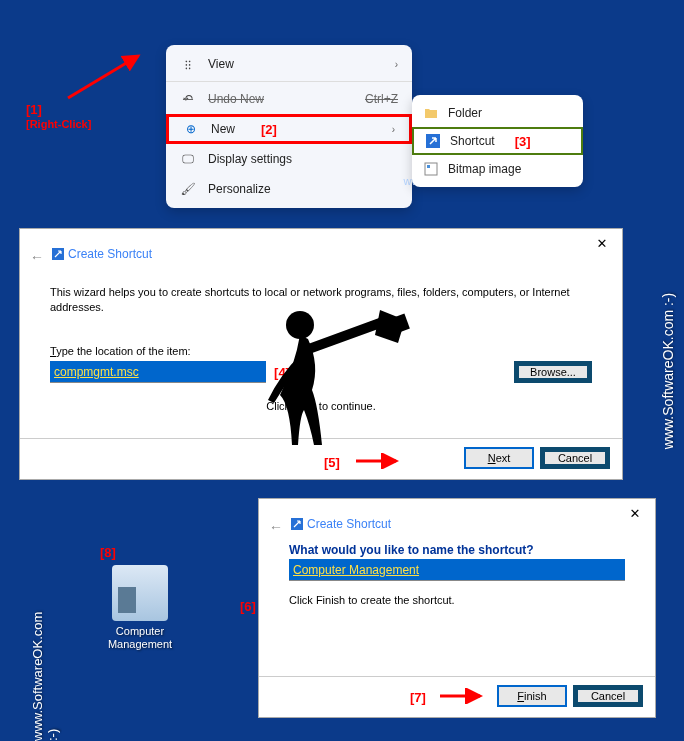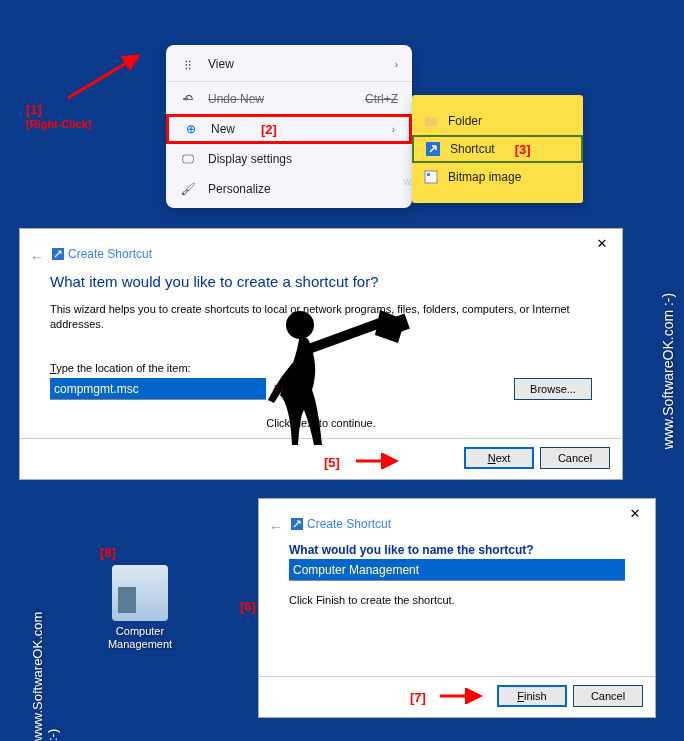--- a/index.html
+++ b/index.html
@@ -59,24 +59,24 @@
     .ctx-item .icon { width: 16px; text-align: center; color: #444; }
     .ctx-item .arrow { margin-left: auto; color: #666; font-size:10px;}
     .ctx-item.strike { text-decoration: line-through; color: #666; }
     .ctx-divider { border-top: 1px solid #ddd; margin: 2px 0; }
     .ctx-highlight { border: 3px solid #ff0000; }
 
     .sub-menu {
       position: absolute;
       left: 412px; top: 95px;
       width: 171px;
-      background: #fde047;
-      border-radius: 3px;
+      background: #ffffff;
+      border-radius: 8px;
       box-shadow: 0 4px 12px rgba(0,0,0,0.2);
-      padding: 12px 0;
+      padding: 4px 0;
     }
     .sub-item {
       display: flex; align-items: center;
       padding: 5px 12px; height: 28px;
       font-size: 12px; color: #222;
       gap: 10px;
     }
     .sub-item .icon { width: 14px; height:14px; display:inline-flex; align-items:center; justify-content:center;}
     .sub-highlight { border: 2px solid #4d7c0f; }
 
@@ -106,25 +106,25 @@
     .dlg-body { position: absolute; left: 30px; right: 30px; }
     .dlg-text { font-size: 11px; color: #000; line-height: 1.4; }
     .dlg-input-wrap {
       display: flex; gap: 8px; align-items: center;
     }
     .dlg-input {
       flex: 1; height: 22px;
       border: none; border-bottom: 1px solid #888;
       font-size: 12px; padding: 2px 4px;
     }
-    .dlg-input.sel { background: #0066cc; color: #fef9c3; }
+    .dlg-input.sel { background: #0066cc; color: #fde047; text-decoration: underline; }
     .dlg-btn {
       min-width: 70px; height: 22px;
       background: #e8e8e8;
-      border: 1px solid #0c4a6e;
+      border: 5px solid #0c4a6e;
       font-size: 11px;
       display: inline-flex; align-items:center; justify-content:center;
     }
     .dlg-btn.primary { border: 2px solid #0066cc; background:#e8e8e8; }
     .dlg-footer {
       position: absolute; right: 12px; bottom: 10px;
       display: flex; gap: 6px;
     }
     .dlg-divider {
       border-top: 1px solid #ccc;
@@ -239,21 +239,20 @@
 
 <div class="dialog" style="left:19px; top:228px; width:604px; height:252px;">
   <div class="dlg-close">✕</div>
   <div class="dlg-back">←</div>
   <span style="position:absolute; left:32px; top:19px;"><svg width="12" height="12">
         <rect width="12" height="12" fill="#2670d6"></rect>
         <path d="M3 9L9 3M9 3h-3M9 3v3" stroke="#fff" stroke-width="1.2" fill="none"></path>
       </svg></span>
   <div class="dlg-title-sm">Create Shortcut</div>
   <div class="dlg-body" style="top:44px;">
-    <div class="dlg-heading">What item would you like to create a shortcut for?</div>
     <div class="dlg-text" style="margin-top:12px;">This wizard helps you to create shortcuts to local or network programs, files, folders, computers, or Internet addresses.</div>
     <div class="dlg-text" style="margin-top:28px;">
       <span style="text-decoration:underline;">T</span>ype the location of the item:
     </div>
     <div class="dlg-input-wrap" style="margin-top:2px;">
       <input class="dlg-input sel" value="compmgmt.msc" style="">
       <span class="annot" style="position:static;">[4]</span>
       <span style="flex:1"></span>
       <button class="dlg-btn" style="min-width:78px;">Browse...</button>
     </div>

